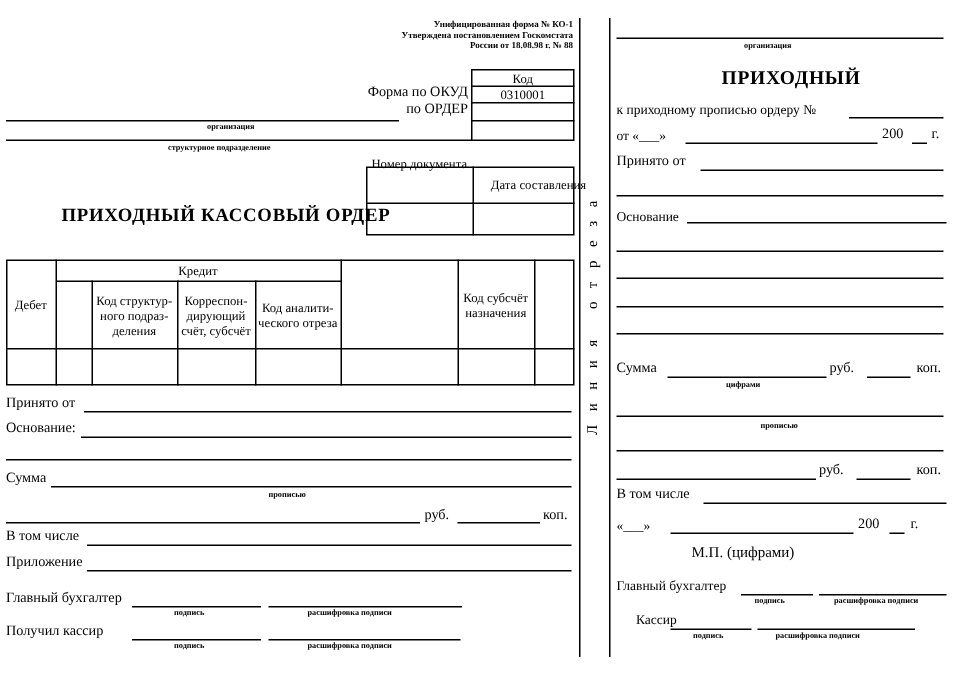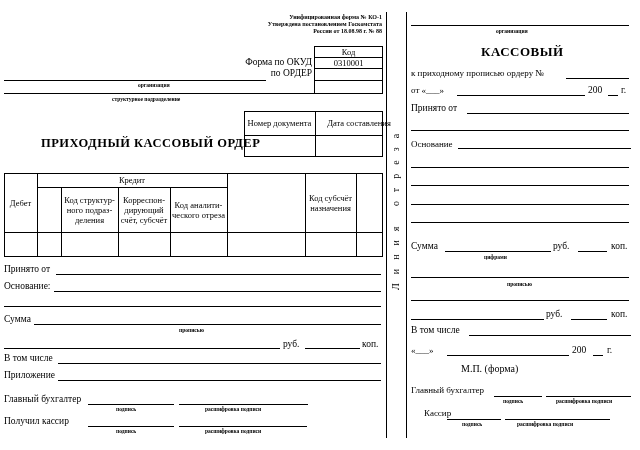--- a/index.html
+++ b/index.html
@@ -38,21 +38,21 @@
   <div class="t" style="right:328px; top:68px;">по ОРДЕР</div>
 
   <div class="ln" style="left:4px; top:80px; width:262px;"></div>
   <div class="tiny" style="left:138px; top:82px;">организация</div>
   <div class="ln" style="left:4px; top:93px; width:310px;"></div>
   <div class="tiny" style="left:112px; top:96px;">структурное подразделение</div>
 
   <div class="box" style="left:244px; top:111px; width:139px; height:46px;"></div>
   <div class="vl" style="left:315px; top:111px; height:46px;"></div>
   <div class="ln" style="left:244px; top:135px; width:139px;"></div>
-  <div class="cell" style="left:244px; top:111px; width:71px; height:24px;">Номер документа</div>
+  <div class="cell" style="left:244px; top:97px; width:71px; height:24px;">Номер документа</div>
   <div class="cell" style="left:315px; top:111px; width:88px; height:24px;">Дата составления</div>
   <div class="cell" style="left:244px; top:135px; width:71px; height:22px;"></div>
   <div class="cell" style="left:315px; top:135px; width:68px; height:22px;"></div>
 
   <div class="t title" style="left:41px; top:138px;">ПРИХОДНЫЙ КАССОВЫЙ ОРДЕР</div>
 
   <div class="box" style="left:4px; top:173px; width:379px; height:84px;"></div>
   <div class="ln" style="left:38px; top:187px; width:190px;"></div>
   <div class="ln" style="left:4px; top:232px; width:379px;"></div>
   <div class="vl" style="left:37px; top:173px; height:84px;"></div>
@@ -101,21 +101,21 @@
   <div class="tiny" style="left:205px; top:428px;">расшифровка подписи</div>
 </div>
 
 <div class="vl" style="left:386px; top:12px; height:426px;"></div>
 <div class="vl" style="left:406px; top:12px; height:426px;"></div>
 <div class="vert" style="left:390px; top:150px; height:140px;">Линия отреза</div>
 
 <div>
   <div class="ln" style="left:411px; top:25px; width:218px;"></div>
   <div class="tiny" style="left:496px; top:28px;">организация</div>
-  <div class="t title" style="left:481px; top:46px; font-size:13px;">КАССОВЫЙ</div>
+  <div class="t title" style="left:481px; top:46px; font-size:13px;">ПРИХОДНЫЙ</div>
 
   <div class="t" style="left:411px; top:68px; font-size:9px;">к приходному прописью ордеру №</div>
   <div class="ln" style="left:566px; top:78px; width:63px;"></div>
 
   <div class="t" style="left:411px; top:85px; font-size:9px;">от «___»</div>
   <div class="ln" style="left:457px; top:95px; width:128px;"></div>
   <div class="t" style="left:588px; top:85px;">200</div>
   <div class="ln" style="left:608px; top:95px; width:10px;"></div>
   <div class="t" style="left:621px; top:85px;">г.</div>
 
@@ -147,21 +147,21 @@
 
   <div class="t" style="left:411px; top:325px;">В том числе</div>
   <div class="ln" style="left:469px; top:335px; width:162px;"></div>
 
   <div class="t" style="left:411px; top:345px; font-size:9px;">«___»</div>
   <div class="ln" style="left:447px; top:355px; width:122px;"></div>
   <div class="t" style="left:572px; top:345px;">200</div>
   <div class="ln" style="left:593px; top:355px; width:10px;"></div>
   <div class="t" style="left:607px; top:345px;">г.</div>
 
-  <div class="t" style="left:461px; top:363px; font-size:10px;">М.П. (форма)</div>
+  <div class="t" style="left:461px; top:363px; font-size:10px;">М.П. (цифрами)</div>
 
   <div class="t" style="left:411px; top:385px; font-size:9px;">Главный бухгалтер</div>
   <div class="ln" style="left:494px; top:396px; width:48px;"></div>
   <div class="tiny" style="left:503px; top:398px;">подпись</div>
   <div class="ln" style="left:546px; top:396px; width:85px;"></div>
   <div class="tiny" style="left:556px; top:398px;">расшифровка подписи</div>
 
   <div class="t" style="left:424px; top:408px; font-size:9px;">Кассир</div>
   <div class="ln" style="left:447px; top:419px; width:54px;"></div>
   <div class="tiny" style="left:462px; top:421px;">подпись</div>

